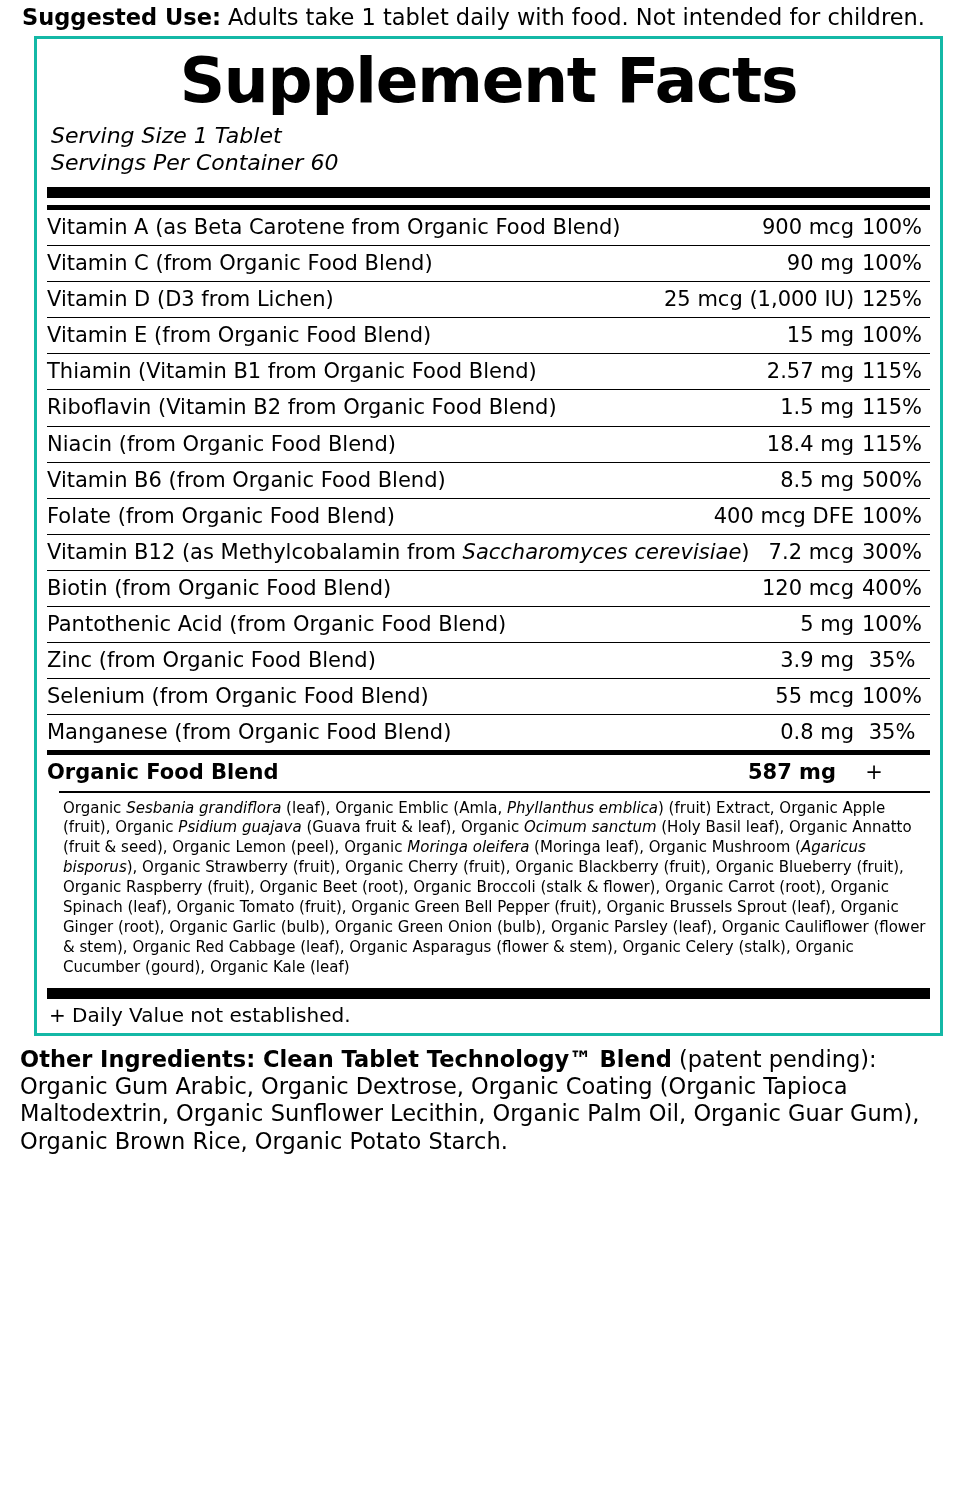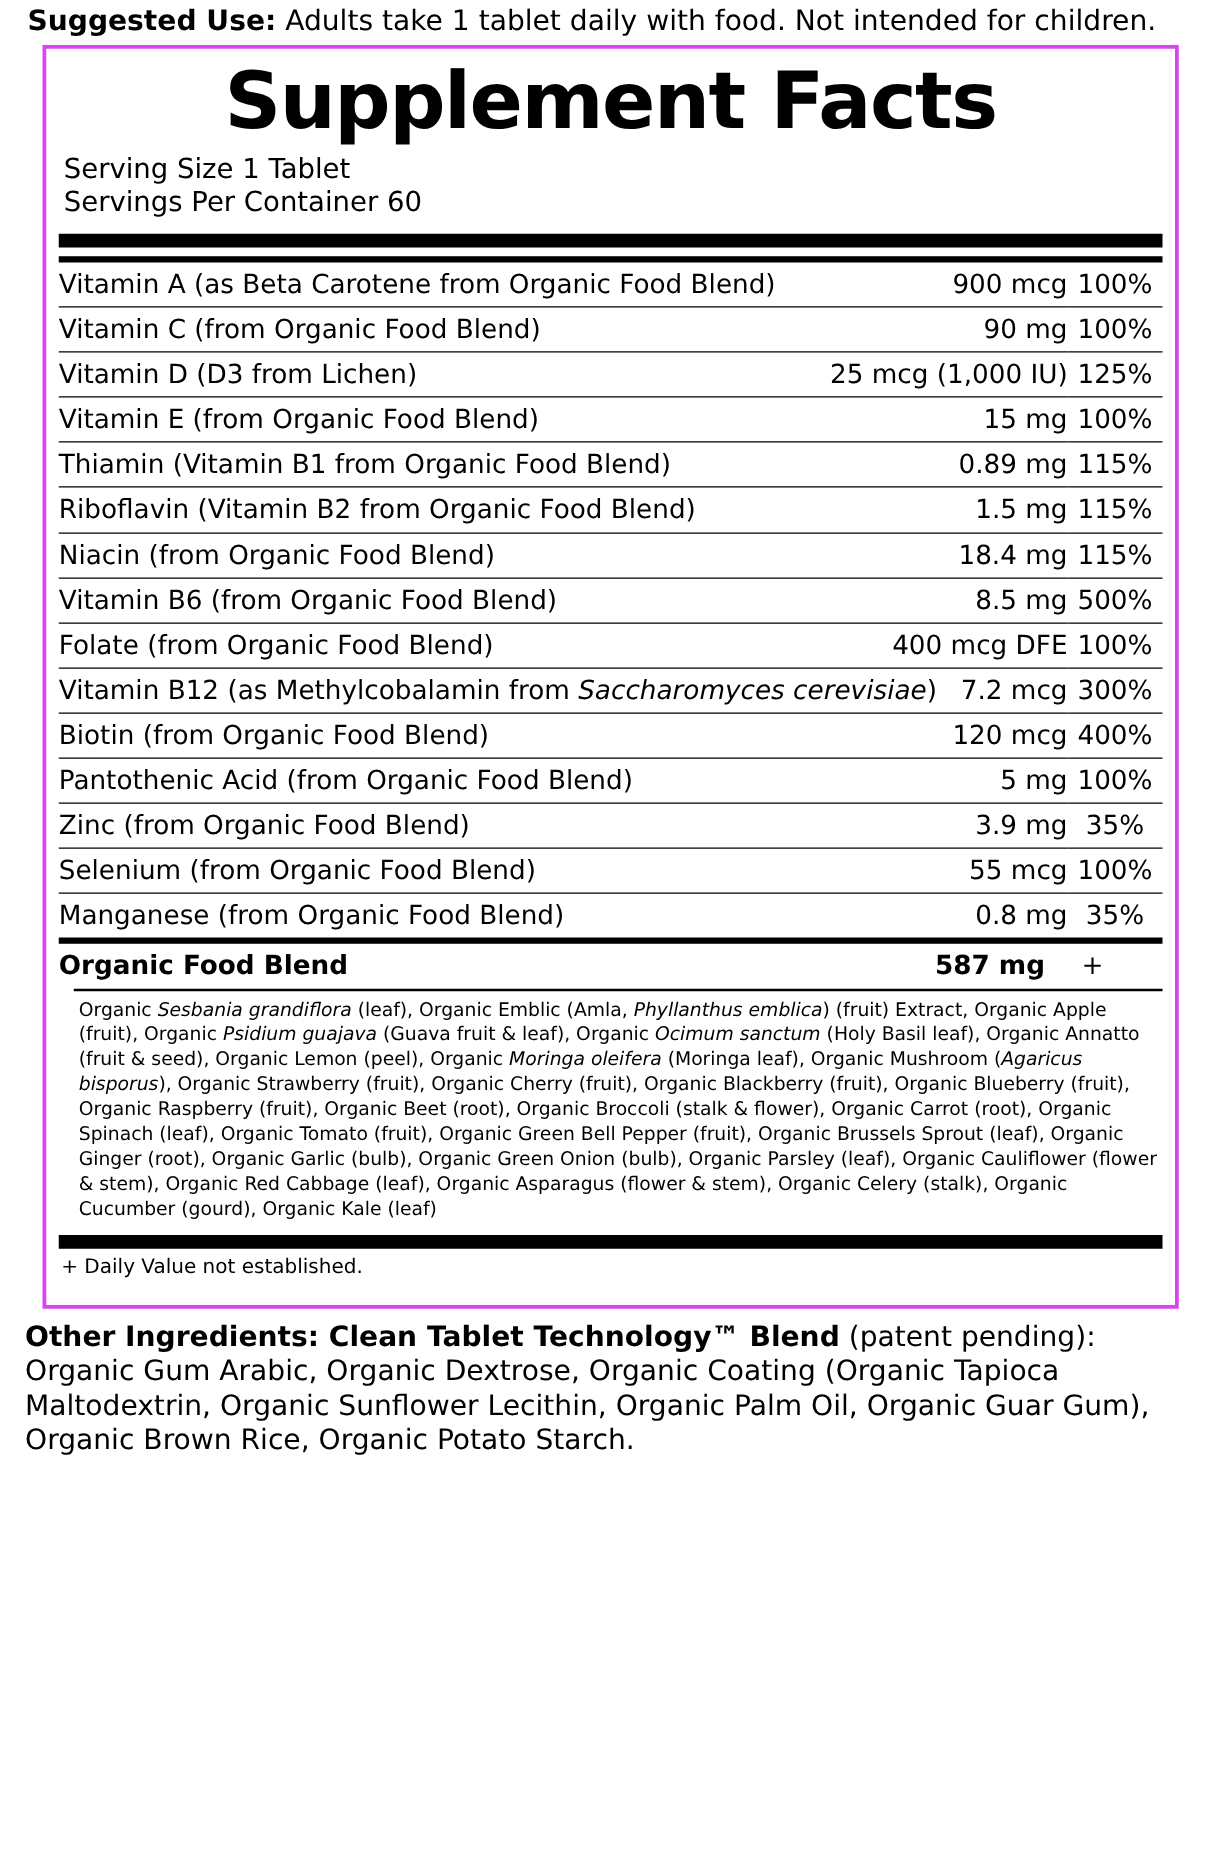--- a/index.html
+++ b/index.html
@@ -29,38 +29,39 @@
     padding: 4px 8px 6px 12px;
     white-space: nowrap;
   }
   .suggested-use .lead {
     font-weight: bold;
     margin-top: 14px;
   }
 
   
   .panel {
-    border: 3px solid #d946ef;
+    border: 3px solid #14b8a6;
     box-sizing: border-box;
     margin: 0 16px 0 24px;
     padding: 0;
     background: #fff;
   }
   .panel-title {
     font-size: 63px;
     font-weight: bold;
     letter-spacing: -1.2px;
     text-align: center;
     line-height: 1.02;
     padding: 10px 0 4px 0;
   }
   .serving-info {
     font-size: 22px;
     line-height: 1.22;
     padding: 6px 0 8px 14px;
+    font-style: italic;
   }
   .rule-thick {
     height: 11px;
     background: #000;
     margin: 2px 10px 0 10px;
   }
   .rule-medium {
     height: 5px;
     background: #000;
     margin: 0 10px;
@@ -119,22 +120,22 @@
   .ingredient-list {
     font-size: 15px;
     line-height: 1.33;
     padding: 6px 14px 8px 26px;
   }
   .ingredient-list i {
     font-style: italic;
   }
 
   .footnote {
-    font-size: 16px;
-    padding: 4px 0 22px 12px;
+    font-size: 20px;
+    padding: 4px 0 6px 12px;
     line-height: 1.2;
   }
 
   
   .other-ingredients {
     font-size: 22.5px;
     line-height: 1.21;
     padding: 10px 6px 0 10px;
   }
   .other-ingredients .lead {
@@ -180,21 +181,21 @@
             <td class="amount">25 mcg (1,000 IU)</td>
             <td class="dv">125%</td>
           </tr>
           <tr>
             <td class="name">Vitamin E (from Organic Food Blend)</td>
             <td class="amount">15 mg</td>
             <td class="dv">100%</td>
           </tr>
           <tr>
             <td class="name">Thiamin (Vitamin B1 from Organic Food Blend)</td>
-            <td class="amount">0.89 mg</td>
+            <td class="amount">2.57 mg</td>
             <td class="dv">115%</td>
           </tr>
           <tr>
             <td class="name">Riboflavin (Vitamin B2 from Organic Food Blend)</td>
             <td class="amount">1.5 mg</td>
             <td class="dv">115%</td>
           </tr>
           <tr>
             <td class="name">Niacin (from Organic Food Blend)</td>
             <td class="amount">18.4 mg</td>

